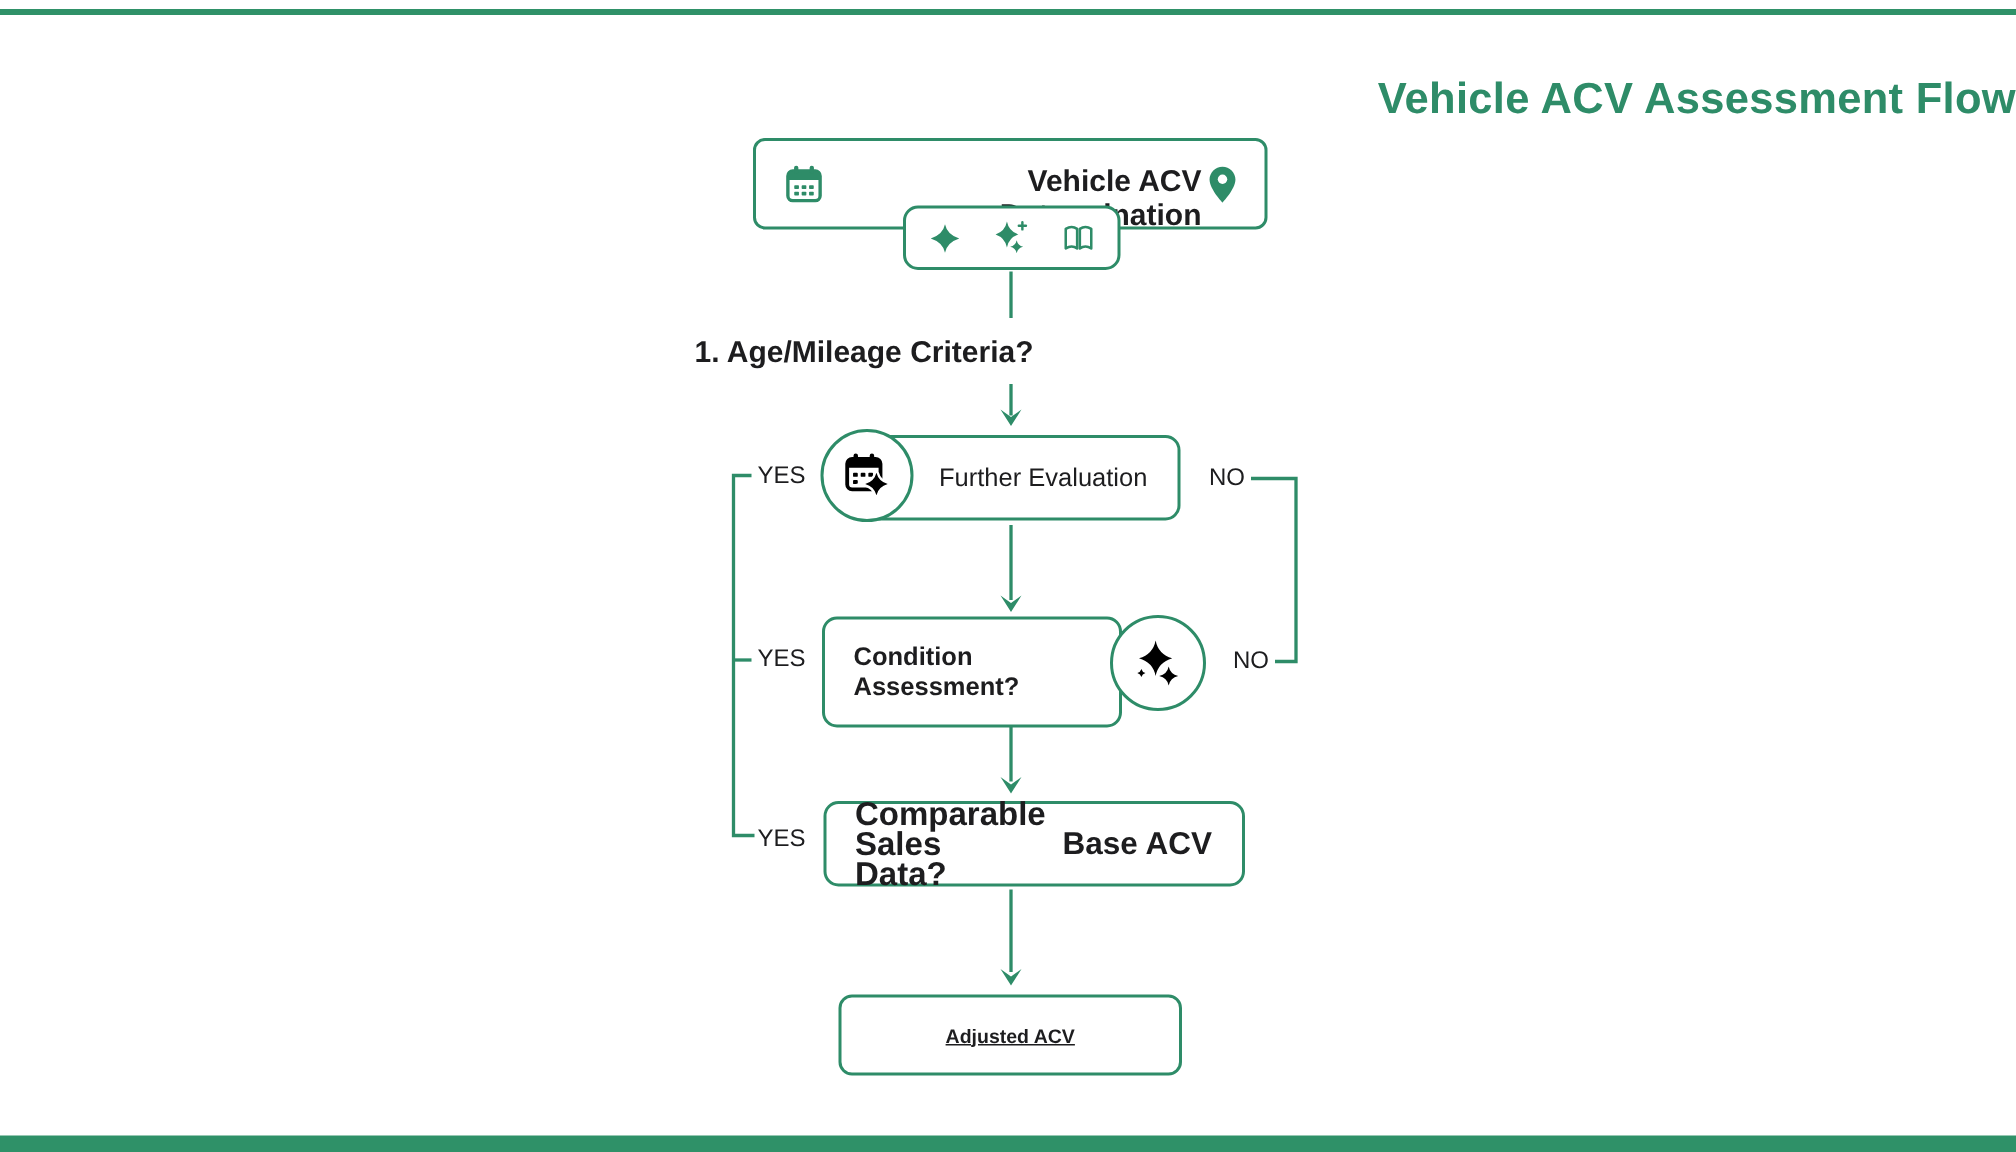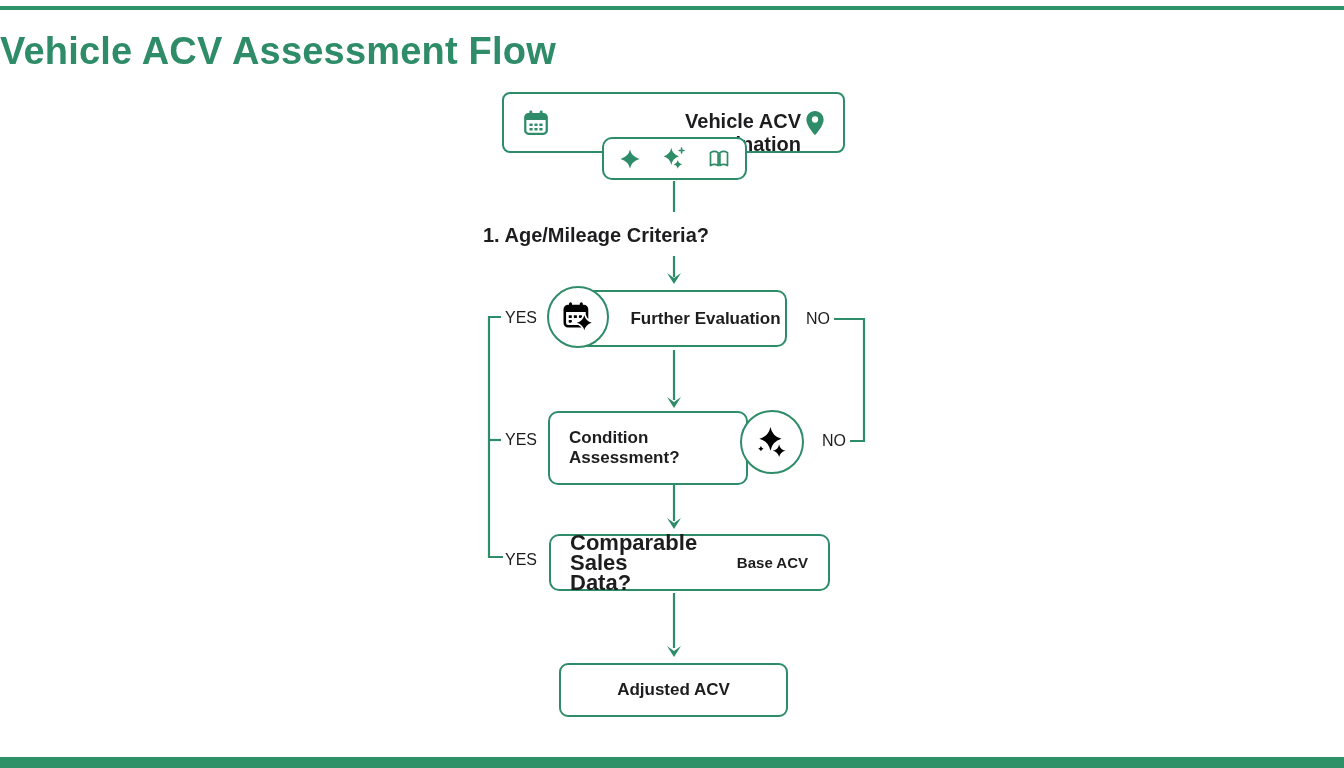--- a/index.html
+++ b/index.html
@@ -9,55 +9,55 @@
   }
   *{margin:0;padding:0;box-sizing:border-box;}
   html,body{background:#fff;}
   body{font-family:"Liberation Sans",sans-serif;}
   .canvas{
     position:relative;width:1344px;height:768px;background:#ffffff;overflow:hidden;
   }
   .top-bar{position:absolute;left:0;top:6px;width:100%;height:4px;background:var(--bar-green);}
   .bottom-bar{position:absolute;left:0;bottom:0;width:100%;height:11px;background:var(--bar-green);}
   .page-title{
-    position:absolute;left:0;top:30px;width:100%;text-align:left;
-    font-size:38px;font-weight:700;color:var(--green);letter-spacing:.2px;
+    position:absolute;left:0;top:50px;width:100%;text-align:right;
+    font-size:29px;font-weight:700;color:var(--green);letter-spacing:.2px;
   }
   .connectors{position:absolute;left:0;top:0;z-index:1;color:var(--green);}
   .node{
     position:absolute;background:#fff;border:2.5px solid var(--green);z-index:2;
     display:flex;align-items:center;color:var(--text);
   }
   .root-node{left:502px;top:92px;width:343px;height:61px;border-radius:8px;padding:0 14px 0 17px;}
   .root-node .label{flex:1;text-align:right;font-size:20px;font-weight:700;margin-top:20px;}
   .icon{display:inline-flex;align-items:center;justify-content:center;color:var(--green);}
   .icon svg{display:block;}
   .tray{left:602px;top:137px;width:145px;height:43px;border-radius:10px;z-index:3;
         justify-content:center;gap:19px;}
   .question{
-    position:absolute;left:483px;top:224px;font-size:20px;font-weight:700;color:var(--text);z-index:2;
+    position:absolute;left:463px;top:224px;font-size:20px;font-weight:700;color:var(--text);z-index:2;
   }
   .further-node{left:576px;top:290px;width:211px;height:57px;border-radius:10px;}
-  .further-node .label{flex:1;text-align:center;padding-left:48px;font-size:17px;font-weight:700;}
+  .further-node .label{flex:1;text-align:left;padding-left:48px;font-size:17px;font-weight:400;}
   .badge{
     position:absolute;background:#fff;border:2.5px solid var(--green);border-radius:50%;
     display:flex;align-items:center;justify-content:center;z-index:4;
   }
   .badge-further{left:547px;top:286px;width:62px;height:62px;}
   .badge-condition{left:740px;top:410px;width:64px;height:64px;}
   .condition-node{left:548px;top:411px;width:200px;height:74px;border-radius:10px;padding-left:19px;}
   .condition-node .label{width:112px;font-size:17px;font-weight:700;line-height:20px;}
   .comparable-node{left:549px;top:534px;width:281px;height:57px;border-radius:10px;padding-left:19px;}
   .comparable-node .label{width:118px;font-size:22px;font-weight:700;line-height:20px;}
   .comparable-node .side-label{
     position:absolute;right:20px;top:0;height:100%;display:flex;align-items:center;
-    font-size:15px;font-weight:700;color:var(--text);
+    font-size:21px;font-weight:700;color:var(--text);
   }
   .adjusted-node{left:559px;top:663px;width:229px;height:54px;border-radius:9px;justify-content:center;}
-  .adjusted-node .label{font-size:17px;font-weight:700;}
+  .adjusted-node .label{font-size:13px;font-weight:700;text-decoration:underline;}
   .branch-label{
     position:absolute;font-size:16px;font-weight:400;color:var(--text);z-index:2;line-height:16px;
   }
   .yes-1{left:505px;top:310px;}
   .yes-2{left:505px;top:432px;}
   .yes-3{left:505px;top:552px;}
   .no-1{left:806px;top:311px;}
   .no-2{left:822px;top:433px;}
 </style>
 </head>

